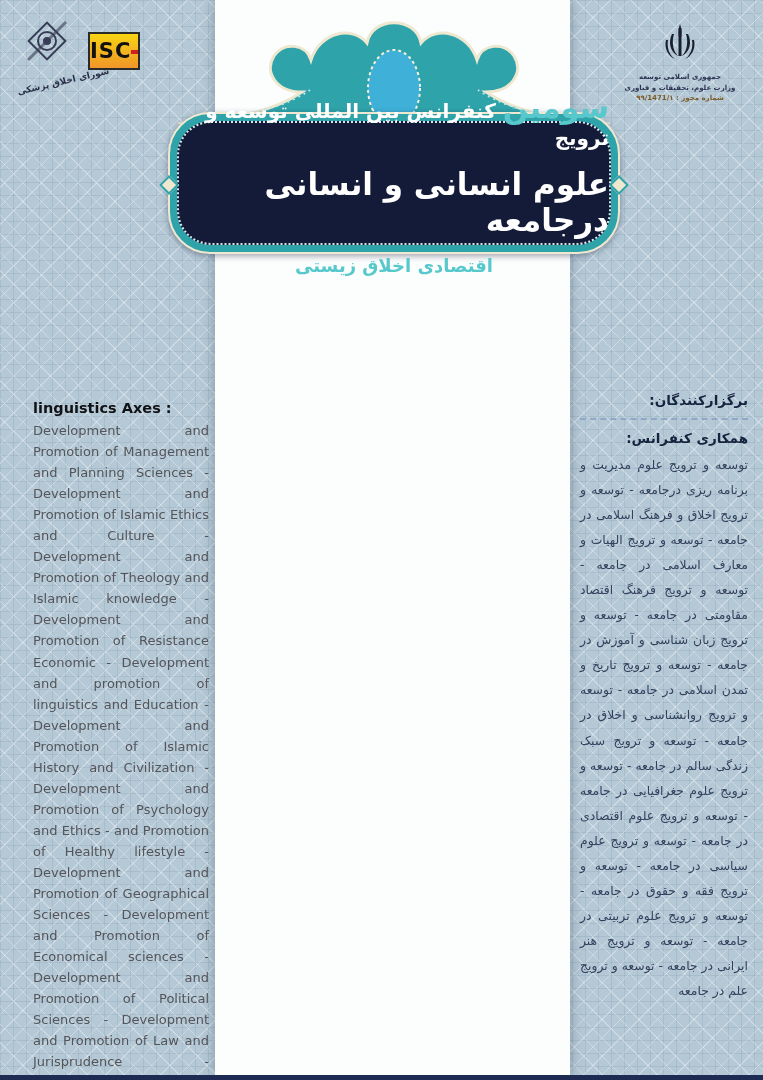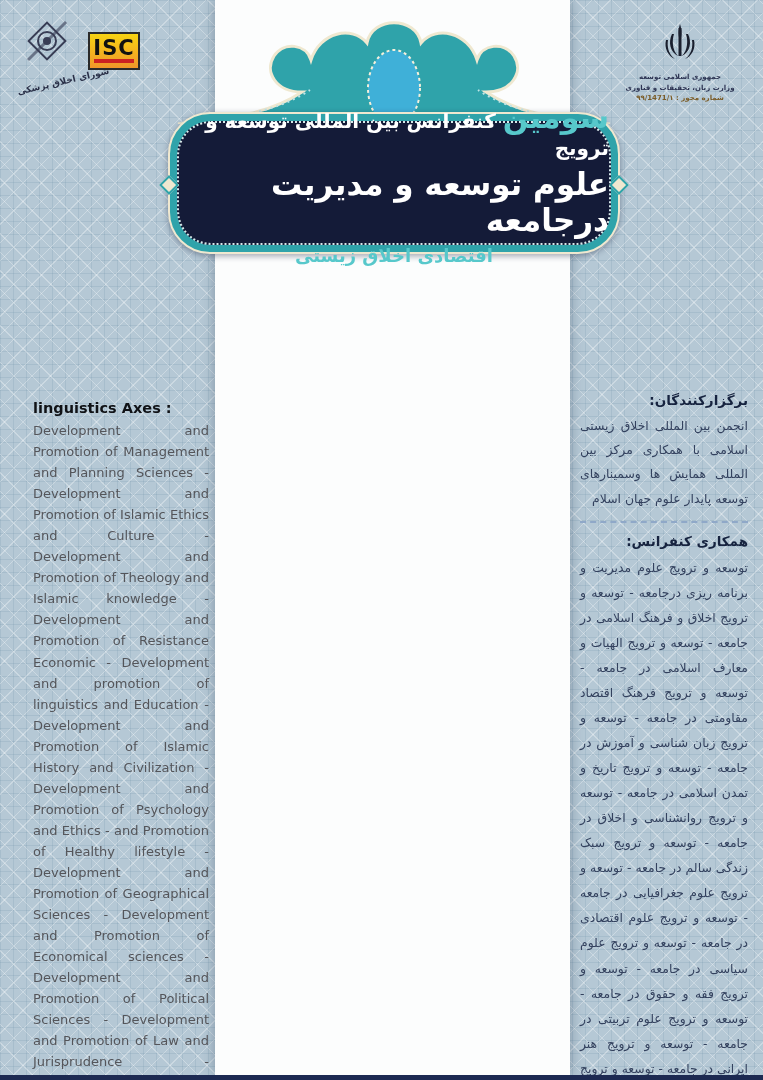--- a/index.html
+++ b/index.html
@@ -17,35 +17,35 @@
   .card{ position:absolute; left:215px; top:0; width:355px; height:1075px;
          background:#fcfdfd; box-shadow:0 0 12px rgba(30,50,70,.35); z-index:1;}
   
   .crown{ position:absolute; left:176px; top:0; z-index:2; }
   
   .banner-frame{ position:absolute; left:168px; top:112px; width:452px; height:142px;
     background:#2fa3aa; border:2px solid #efe8d0; border-radius:42px; padding:7px; z-index:3;
     box-shadow:0 2px 6px rgba(20,30,60,.4);}
   .banner{ width:100%; height:100%; background:#141b38; border-radius:34px;
     border:2px dotted #d8e9ea; display:flex; flex-direction:column; justify-content:center;
-    align-items:center; gap:7px; }
+    align-items:center; gap:17px; }
   .finial{ position:absolute; top:64px; width:14px; height:14px; background:#efe8d0;
     transform:rotate(45deg); border:2px solid #2fa3aa; }
   .finial.l{ left:-8px; } .finial.r{ right:-8px; }
   .b-line1{ direction:rtl; color:#fff; font-size:20px; font-weight:bold; line-height:1.2;}
   .b-line1 .accent{ color:#57c8cb; font-size:30px; }
   .b-line2{ direction:rtl; color:#fff; font-size:31px; font-weight:bold; line-height:1.15;}
   .b-line3{ direction:rtl; color:#57c8cb; font-size:18px; font-weight:bold;}
   
   .stamp{ position:absolute; left:20px; top:14px; width:110px; z-index:2;}
   .stamp .cap{ font-size:9px; font-weight:bold; color:#2a3048; transform:rotate(-13deg);
     margin-top:2px; margin-left:-4px; white-space:nowrap;}
   .isc{ position:absolute; left:88px; top:32px; width:52px; height:38px; z-index:2;
     background:linear-gradient(180deg,#f7d412,#f0962a); border:2px solid #2a2a2a;
-    display:flex; flex-direction:column; align-items:center; justify-content:center;}
+    display:flex; flex-direction:row; align-items:center; justify-content:center;}
   .isc .txt{ font-size:21px; font-weight:bold; color:#111; line-height:.9; letter-spacing:1px;}
   .isc .bar{ width:85%; height:4px; background:#c22; margin-top:2px;}
   .emblem-box{ position:absolute; right:18px; top:20px; width:130px; z-index:2; text-align:center;}
   .emblem-box .lines{ margin-top:4px; font-size:7px; line-height:1.5; color:#2c3352; font-weight:bold;}
   .emblem-box .lic{ color:#7a5c28; }
   
   .etitle{ position:absolute; left:0; top:296px; width:355px; text-align:center; color:#25356b;}
   .etitle .row1{ display:flex; justify-content:center; align-items:flex-end; gap:2px;}
   .etitle .the{ font-size:13px; padding-bottom:3px;}
   .etitle .num{ font-size:44px; font-weight:bold; color:#2ba4b4; line-height:.75;}
@@ -157,34 +157,34 @@
     <svg width="40" height="44" viewBox="0 0 40 44">
       <path d="M20 4 C18 10 18 16 20 20 C22 16 22 10 20 4 Z" fill="#1a1f2e"></path>
       <path d="M20 8 L20 36" stroke="#1a1f2e" stroke-width="3"></path>
       <path d="M12 14 C8 22 10 32 18 36 C12 30 12 20 14 14 Z" fill="#1a1f2e"></path>
       <path d="M28 14 C32 22 30 32 22 36 C28 30 28 20 26 14 Z" fill="#1a1f2e"></path>
       <path d="M6 20 C4 28 8 36 15 39 C8 34 7 26 8 20 Z" fill="#1a1f2e"></path>
       <path d="M34 20 C36 28 32 36 25 39 C32 34 33 26 32 20 Z" fill="#1a1f2e"></path>
     </svg>
     <div class="lines">
       <div>جمهوری اسلامی توسعه</div>
-      <div>وزارت زبان، تحقیقات و فناوری</div>
+      <div>وزارت علوم، تحقیقات و فناوری</div>
       <div class="lic">شماره مجوز : ۹۹/1471/۱</div>
     </div>
   </div>
 
   <div class="banner-frame">
     <div class="finial l"></div>
     <div class="finial r"></div>
     <div class="banner">
       <div class="b-line1">
         <span class="accent">سومین</span>
         <span>کنفرانس بین المللی توسعه و ترویج</span>
       </div>
-      <div class="b-line2">علوم توسعه و مدیریت درجامعه</div>
+      <div class="b-line2">علوم انسانی و انسانی درجامعه</div>
       <div class="b-line3">اقتصادی اخلاق زیستی</div>
     </div>
   </div>
 
   <div class="etitle" style="left:215px;">
     <div class="row1">
       <span class="the">The</span>
       <span class="num">3</span>
       <span class="ord">rd</span>
       <span class="l1">International Conference on Develoment and Promotion of</span>
@@ -390,21 +390,20 @@
     </div>
   </div>
 
   <div class="leftcol">
     <h3>linguistics Axes :</h3>
     <p>Development and Promotion of Management and Planning Sciences - Development and Promotion of Islamic Ethics and Culture - Development and Promotion of Theology and Islamic knowledge - Development and Promotion of Resistance Economic - Development and promotion of linguistics and Education - Development and Promotion of Islamic History and Civilization - Development and Promotion of Psychology and Ethics - and Promotion of Healthy lifestyle - Development and Promotion of Geographical Sciences - Development and Promotion of Economical sciences - Development and Promotion of Political Sciences - Development and Promotion of Law and Jurisprudence - Development and Promotion of Educational Sciences - Development and Promotion of Iranian Art - Development and Promotion of Science</p>
   </div>
 
   <div class="rightcol">
     <h3>برگزارکنندگان:</h3>
-    <div class="txt">انجمن بین المللی اخلاق زیستی اسلامی با همکاری مرکز بین المللی همایش ها وسمینارهای توسعه پایدار علوم جهان اسلام</div>
     <div class="rsep"></div>
     <h3>همکاری کنفرانس:</h3>
     <div class="txt axes">توسعه و ترویج علوم مدیریت و برنامه ریزی درجامعه - توسعه و ترویج اخلاق و فرهنگ اسلامی در جامعه - توسعه و ترویج الهیات و معارف اسلامی در جامعه - توسعه و ترویج فرهنگ اقتصاد مقاومتی در جامعه - توسعه و ترویج زبان شناسی و آموزش در جامعه - توسعه و ترویج تاریخ و تمدن اسلامی در جامعه - توسعه و ترویج روانشناسی و اخلاق در جامعه - توسعه و ترویج سبک زندگی سالم در جامعه - توسعه و ترویج علوم جغرافیایی در جامعه - توسعه و ترویج علوم اقتصادی در جامعه - توسعه و ترویج علوم سیاسی در جامعه - توسعه و ترویج فقه و حقوق در جامعه - توسعه و ترویج علوم تربیتی در جامعه - توسعه و ترویج هنر ایرانی در جامعه - توسعه و ترویج علم در جامعه</div>
 
   </div>
 
   <div class="bottombar"></div>
 </div>
 
 </body></html>

